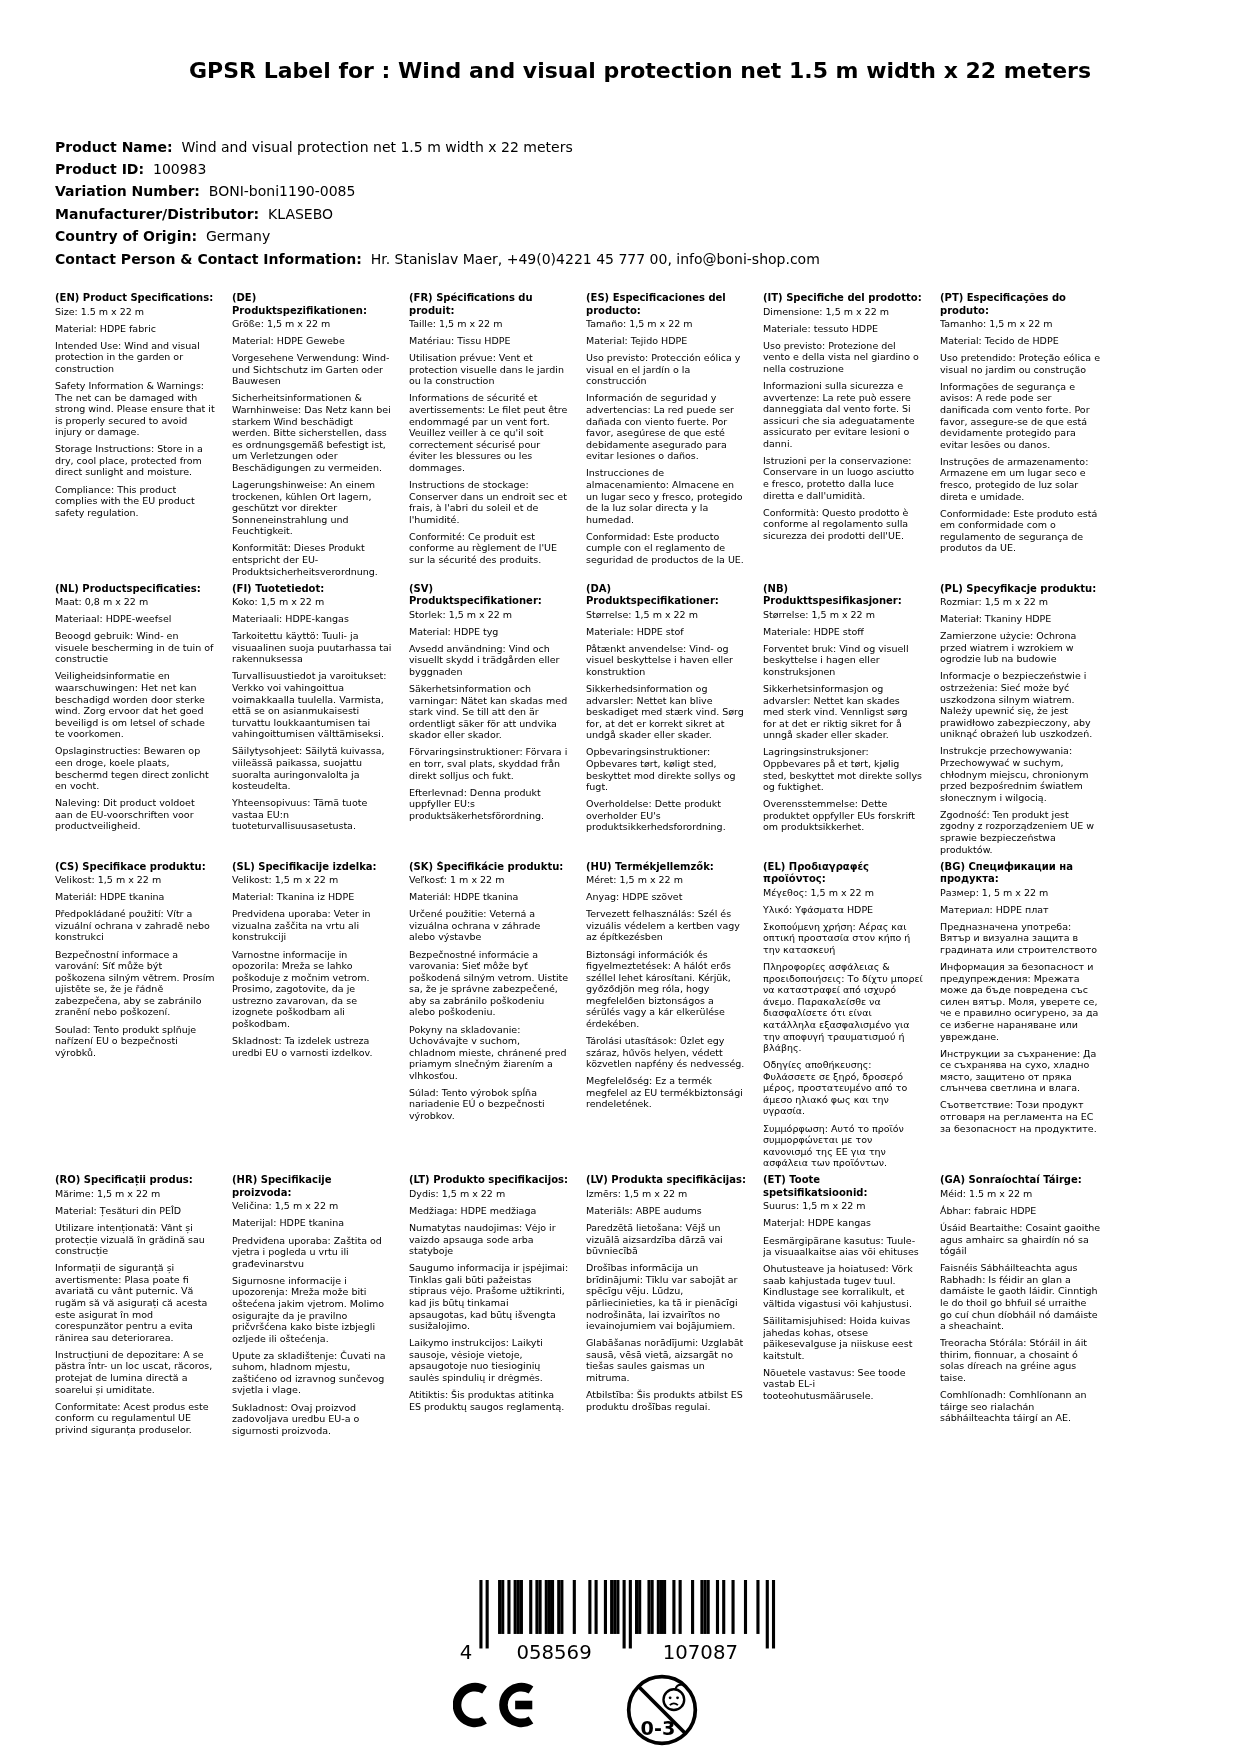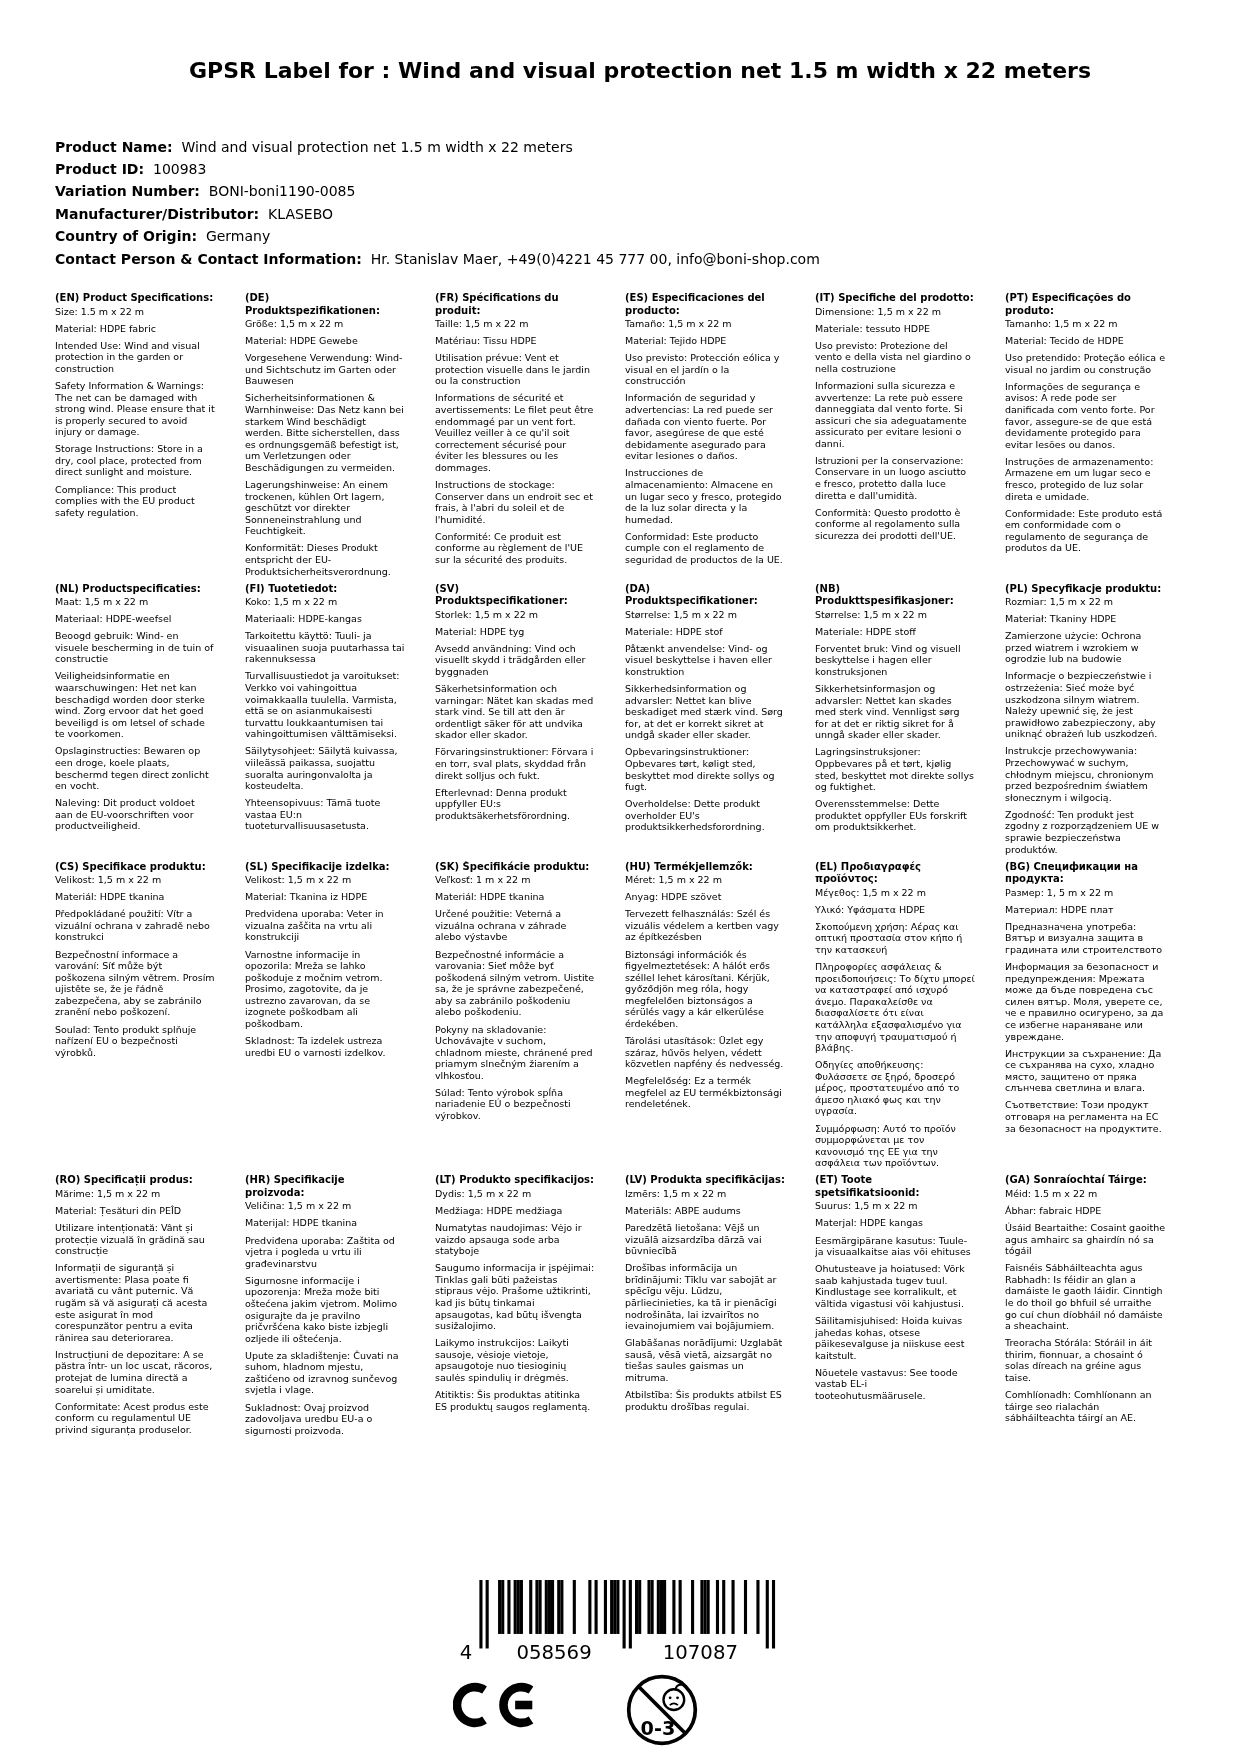--- a/index.html
+++ b/index.html
@@ -11,21 +11,21 @@
   .title{
     margin:56px 150px 0;text-align:right;
     font-size:22px;font-weight:bold;line-height:1.35;
   }
   .product-info{margin:50px 55px 0;font-size:14px;line-height:1.6;}
   .info-row{white-space:nowrap;}
   .info-label{font-weight:bold;}
   .info-value{font-weight:normal;}
   .lang-grid{
     display:grid;grid-template-columns:repeat(6,160px);
-    column-gap:30px;margin:22px 0 0 55px;align-items:start;
+    column-gap:17px;margin:22px 0 0 55px;align-items:start;
   }
   .lang-block{min-height:278px;overflow:hidden;}
   .lang-header{font-size:10px;font-weight:bold;line-height:1.25;margin:0 0 1px;}
   .lang-line{font-size:9.5px;line-height:1.22;margin:0 0 5.5px;}
   .footer{margin-top:128px;display:flex;flex-direction:column;align-items:center;}
   .barcode-wrap{width:330px;}
   .symbols-row{display:flex;align-items:flex-start;gap:72px;margin-top:10px;margin-right:90px;font-weight:bold;}
   .sr-only{position:absolute;width:1px;height:1px;overflow:hidden;clip:rect(0 0 0 0);}
   svg{display:block;}
 </style>
@@ -93,21 +93,21 @@
       <div class="lang-header">(PT) Especificações do produto:</div>
       <p class="lang-line">Tamanho: 1,5 m x 22 m</p>
       <p class="lang-line">Material: Tecido de HDPE</p>
       <p class="lang-line">Uso pretendido: Proteção eólica e visual no jardim ou construção</p>
       <p class="lang-line">Informações de segurança e avisos: A rede pode ser danificada com vento forte. Por favor, assegure-se de que está devidamente protegido para evitar lesões ou danos.</p>
       <p class="lang-line">Instruções de armazenamento: Armazene em um lugar seco e fresco, protegido de luz solar direta e umidade.</p>
       <p class="lang-line">Conformidade: Este produto está em conformidade com o regulamento de segurança de produtos da UE.</p>
     </div>
     <div class="lang-block">
       <div class="lang-header">(NL) Productspecificaties:</div>
-      <p class="lang-line">Maat: 1,5 m x 22 m</p>
+      <p class="lang-line">Maat: 0,8 m x 22 m</p>
       <p class="lang-line">Materiaal: HDPE-weefsel</p>
       <p class="lang-line">Beoogd gebruik: Wind- en visuele bescherming in de tuin of constructie</p>
       <p class="lang-line">Veiligheidsinformatie en waarschuwingen: Het net kan beschadigd worden door sterke wind. Zorg ervoor dat het goed beveiligd is om letsel of schade te voorkomen.</p>
       <p class="lang-line">Opslaginstructies: Bewaren op een droge, koele plaats, beschermd tegen direct zonlicht en vocht.</p>
       <p class="lang-line">Naleving: Dit product voldoet aan de EU-voorschriften voor productveiligheid.</p>
     </div>
     <div class="lang-block">
       <div class="lang-header">(FI) Tuotetiedot:</div>
       <p class="lang-line">Koko: 1,5 m x 22 m</p>
       <p class="lang-line">Materiaali: HDPE-kangas</p>

